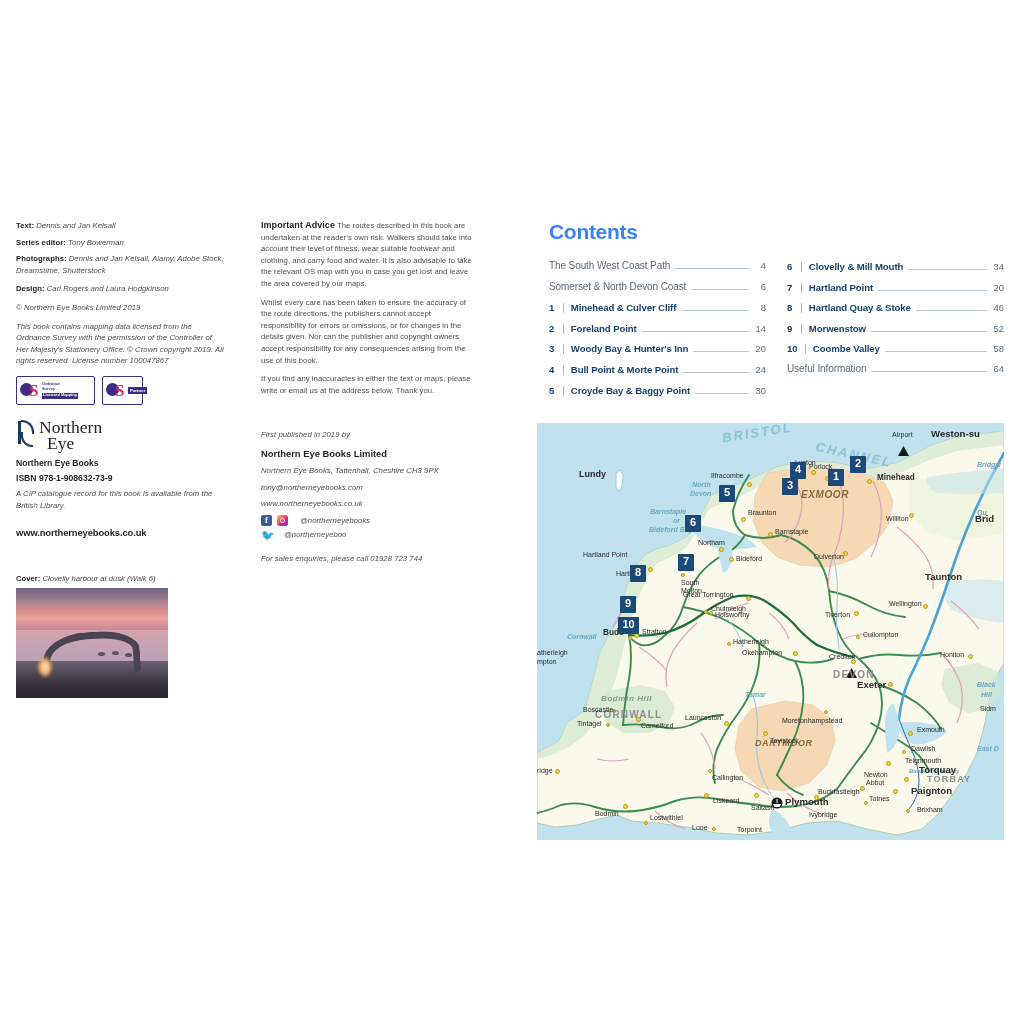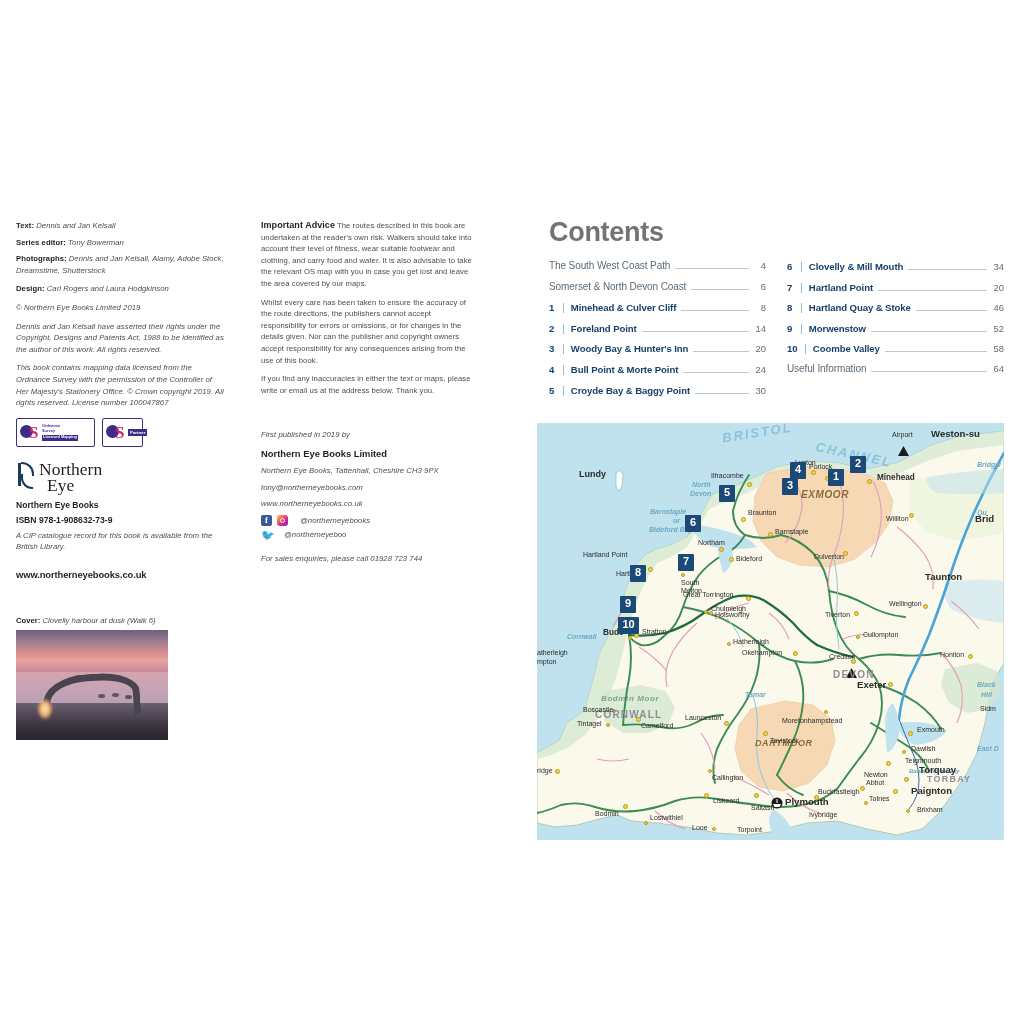--- a/index.html
+++ b/index.html
@@ -217,23 +217,23 @@
     border-radius: 50% 50% 35% 35%;
   }
 
   
   .contents-wrap {
     position: absolute;
     left: 549px; top: 218px;
     width: 455px;
   }
   .contents-title {
-    font-size: 27px;
-    font-weight: bold;
-    color: #737373;
+    font-size: 21px;
+    font-weight: bold;
+    color: #3b82f6;
     letter-spacing: -.3px;
     margin: 0 0 14px 0;
     line-height: 28px;
   }
   .toc-cols {
     display: flex;
     gap: 21px;
   }
   .toc-col { width: 217px; }
 
@@ -352,21 +352,20 @@
     <p class="imprint-p tight"><span class="lbl">Text:</span><span> Dennis and Jan Kelsall</span></p>
 
     <p class="imprint-p tight"><span class="lbl">Series editor:</span><span> Tony Bowerman</span></p>
 
     <p class="imprint-p"><span class="lbl">Photographs:</span><span> Dennis  and Jan Kelsall, Alamy, Adobe Stock, Dreamstime, Shutterstock</span></p>
 
     <p class="imprint-p"><span class="lbl">Design:</span><span> Carl Rogers and Laura Hodgkinson</span></p>
 
     <p class="imprint-p">© Northern Eye Books Limited 2019</p>
 
-    <p class="imprint-p">Dennis and Jan Kelsall have asserted their rights under the Copyright, Designs and Patents Act, 1988 to be identified as the author of this work. All rights reserved.</p>
 
     <p class="imprint-p">This book contains mapping data licensed from the Ordnance Survey with the permission of the Controller of Her Majesty's Stationery Office. © Crown copyright 2019. All rights reserved. License number 100047867</p>
 
     <div class="os-logos">
       <div class="os-box wide">
         <span class="os-mark">
           <span class="o"></span>
             <span class="s">S</span>
         </span>
         <span class="os-txt">
@@ -732,21 +731,21 @@
     <div class="map-lbl sea" style="left:440px; top:322px;">East D</div>
     <div class="map-lbl sea" style="left:440px; top:258px;">Black</div>
     <div class="map-lbl sea" style="left:444px; top:268px;">Hill</div>
     <div class="map-lbl sea" style="left:440px; top:38px;">Bridgw</div>
     <div class="map-lbl sea" style="left:440px; top:86px;">Qu</div>
 
     <div class="map-lbl moor" style="left:264px; top:68px; font-size:10px;">EXMOOR</div>
     <div class="map-lbl region" style="left:296px; top:248px;">DEVON</div>
     <div class="map-lbl moor" style="left:218px; top:316px;">DARTMOOR</div>
     <div class="map-lbl region" style="left:58px; top:288px;">CORNWALL</div>
-    <div class="map-lbl moor" style="left:64px; top:272px; font-size:8px; color:#7ca38c;">Bodmin  Moor</div>
+    <div class="map-lbl moor" style="left:64px; top:272px; font-size:8px; color:#7ca38c;">Bodmin  Hill</div>
     <div class="map-lbl region" style="left:390px; top:352px; font-size:9px;">TORBAY</div>
     <div class="map-lbl sea" style="left:208px; top:268px;">Tamar</div>
 
     <div class="map-lbl med" style="left:340px; top:51px;">Minehead</div>
     <div class="map-lbl" style="left:272px; top:40px;">Porlock</div>
     <div class="map-lbl" style="left:258px; top:36px;">Lynton</div>
     <div class="map-lbl" style="left:174px; top:49px;">Ilfracombe</div>
     <div class="map-lbl" style="left:211px; top:86px;">Braunton</div>
     <div class="map-lbl" style="left:238px; top:105px;">Barnstaple</div>
     <div class="map-lbl" style="left:161px; top:116px;">Northam</div>

